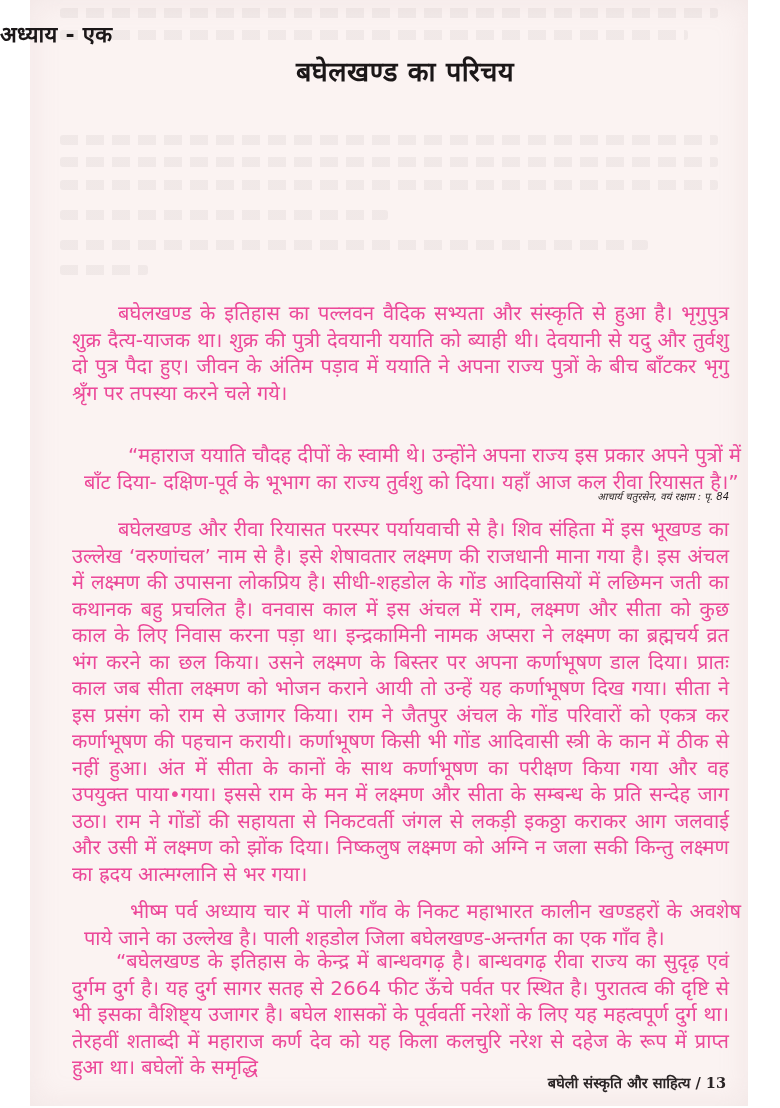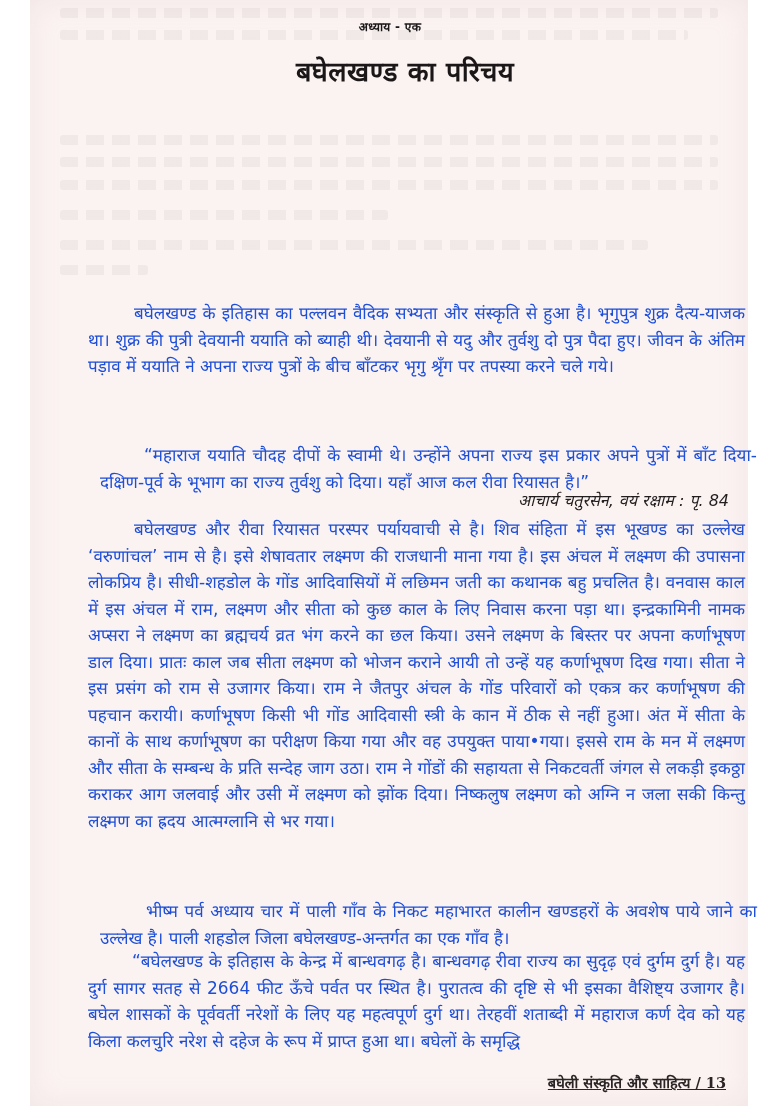--- a/index.html
+++ b/index.html
@@ -29,65 +29,64 @@
     right: 30px;
     height: 10px;
     background: repeating-linear-gradient(90deg, rgba(150,140,140,0.10) 0 18px, transparent 18px 26px);
     border-radius: 3px;
   }
   .chapter-label {
     position: absolute;
     top: 18px;
     left: 0;
     width: 100%;
-    text-align: center;
-    font-size: 12px;
+    text-align: left;
+    font-size: 22px;
     font-weight: bold;
     color: #1b1718;
     letter-spacing: 0.3px;
   }
   .chapter-title {
     position: absolute;
     top: 52px;
     left: 15px;
     width: 100%;
     text-align: center;
     font-size: 27px;
     font-weight: bold;
     color: #1b1718;
     letter-spacing: 0.5px;
   }
   .text {
     position: absolute;
-    left: 88px;
+    left: 72px;
     width: 657px;
-    font-size: 17px;
+    font-size: 20px;
     line-height: 26.5px;
-    color: #1d4ed8;
+    color: #ec4899;
     text-align: justify;
   }
   .indent { text-indent: 46px; }
   .quote-indent { text-indent: 44px; }
   .attribution {
     position: absolute;
     top: 489px;
     right: 51px;
-    font-size: 16px;
+    font-size: 10px;
     font-style: italic;
     color: #221d1e;
   }
   .footer {
     position: absolute;
     top: 1072px;
     right: 54px;
     font-size: 14.5px;
     font-weight: bold;
     color: #2a2425;
     font-family: "DejaVu Serif", serif;
-    text-decoration: underline;
   }
 </style>
 </head>
 <body>
 
 <div class="page">
 
   <div class="bleed" style="top:8px;"></div>
   <div class="bleed" style="top:30px; right:60px;"></div>
   <div class="bleed" style="top:135px;"></div>

